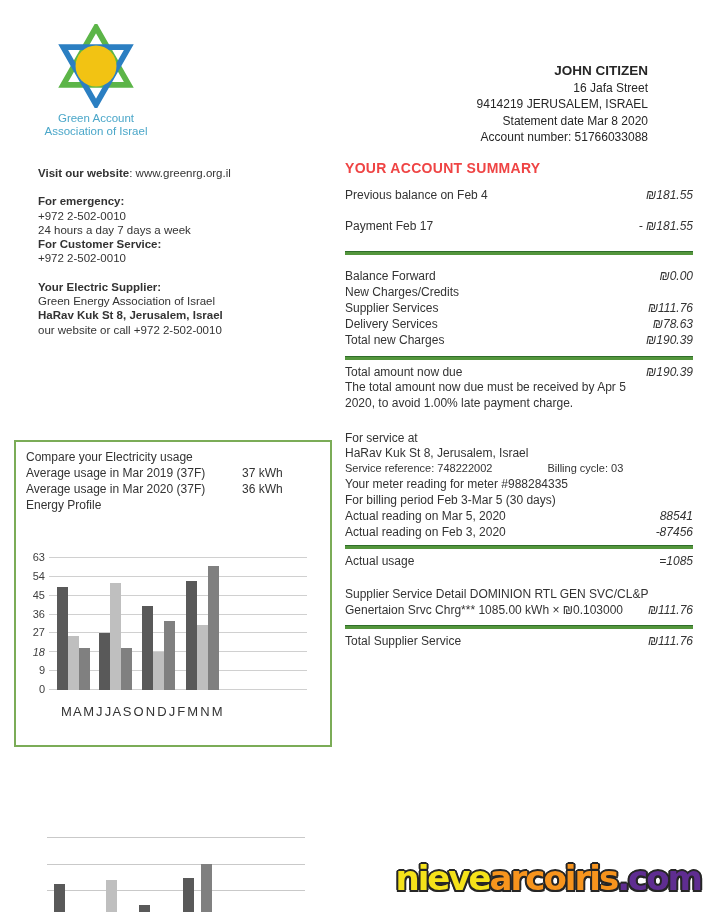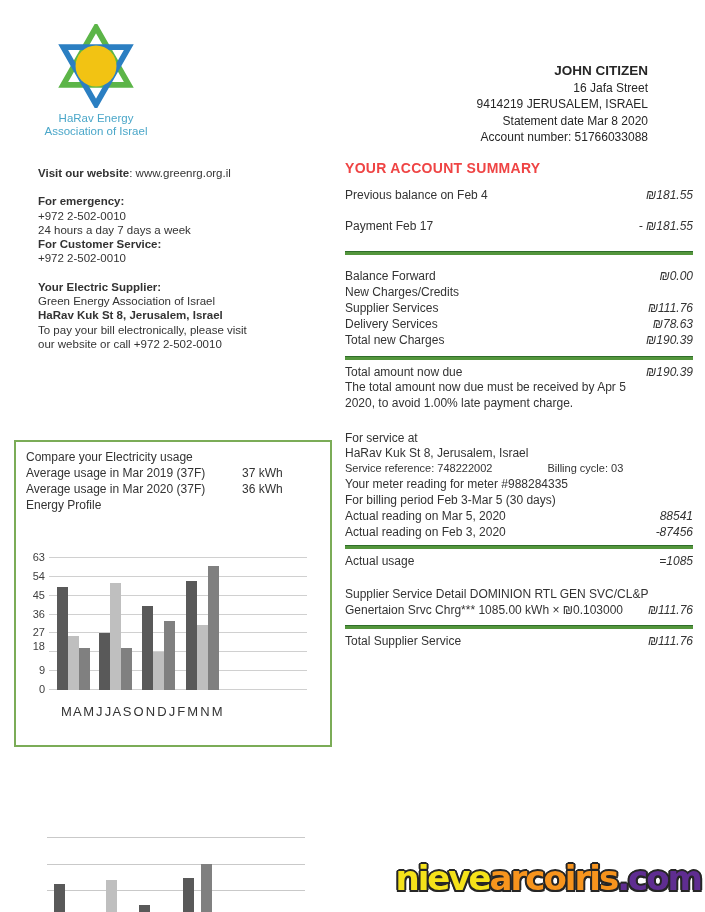--- a/index.html
+++ b/index.html
@@ -60,21 +60,21 @@
 
 <div class="page">
 
   <div class="logo-block">
     <svg class="logo-star" width="82" height="84" viewBox="0 0 100 100">
       <polygon points="50,3 10,73 90,73" fill="none" stroke="#5cb548" stroke-width="7"></polygon>
       <polygon points="50,97 10,27 90,27" fill="none" stroke="#2b7fc2" stroke-width="7"></polygon>
       <circle cx="50" cy="50" r="25" fill="#f2c313"></circle>
     </svg>
     <div class="logo-text">
-      <div>HaRav Energy</div>
+      <div>Green Account</div>
       <div>Association of Israel</div>
     </div>
   </div>
 
   <div class="recipient">
     <div class="name">JOHN CITIZEN</div>
     <div>16 Jafa Street</div>
     <div>9414219 JERUSALEM, ISRAEL</div>
     <div>Statement date Mar 8 2020</div>
     <div>Account number: 51766033088</div>
@@ -85,21 +85,20 @@
     <div class="gap"></div>
     <div class="b">For emergency:</div>
     <div>+972 2-502-0010</div>
     <div>24 hours a day 7 days a week</div>
     <div class="b">For Customer Service:</div>
     <div>+972 2-502-0010</div>
     <div class="gap"></div>
     <div class="b">Your Electric Supplier:</div>
     <div>Green Energy Association of Israel</div>
     <div class="b">HaRav Kuk St 8, Jerusalem, Israel</div>
-    <div>To pay your bill electronically, please visit</div>
     <div>our website or call +972 2-502-0010</div>
   </div>
 
   <div class="summary">
     <h1>YOUR ACCOUNT SUMMARY</h1>
 
     <div class="row" style="margin-top:9px">
       <span>Previous balance on Feb 4</span>
       <span class="amt">₪181.55</span>
     </div>
@@ -191,21 +190,21 @@
       </div>
       <div>Energy Profile</div>
     </div>
     <div class="plot" id="energy-plot">
       <div class="xletters">M A M J J A S O N D J F M N M</div>
     <div class="gridline" style="bottom: 0px;"></div>
         <span class="ytick" style="bottom: -5px;">0</span>
         <div class="gridline" style="bottom: 18.8571px;"></div>
         <span class="ytick" style="bottom: 13.8571px;">9</span>
         <div class="gridline" style="bottom: 37.7143px;"></div>
-        <span class="ytick" style="bottom: 38px;">18</span>
+        <span class="ytick" style="bottom: 32px; font-style: italic;">18</span>
         <div class="gridline" style="bottom: 56.5714px;"></div>
         <span class="ytick" style="bottom: 51.5714px;">27</span>
         <div class="gridline" style="bottom: 75.4286px;"></div>
         <span class="ytick" style="bottom: 70.4286px;">36</span>
         <div class="gridline" style="bottom: 94.2857px;"></div>
         <span class="ytick" style="bottom: 89.2857px;">45</span>
         <div class="gridline" style="bottom: 113.143px;"></div>
         <span class="ytick" style="bottom: 108.143px;">54</span>
         <div class="gridline" style="bottom: 132px;"></div>
         <span class="ytick" style="bottom: 127px;">63</span>

